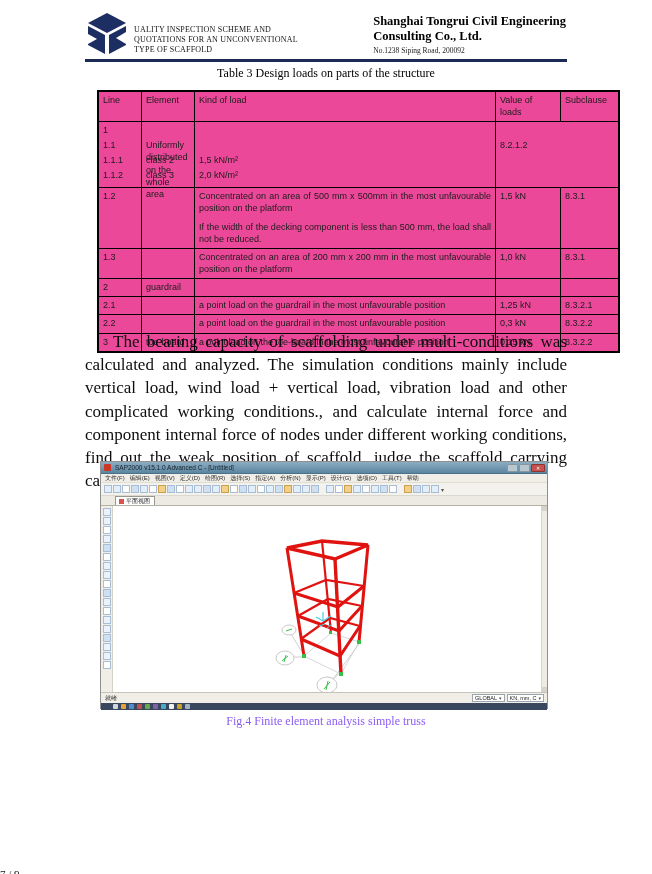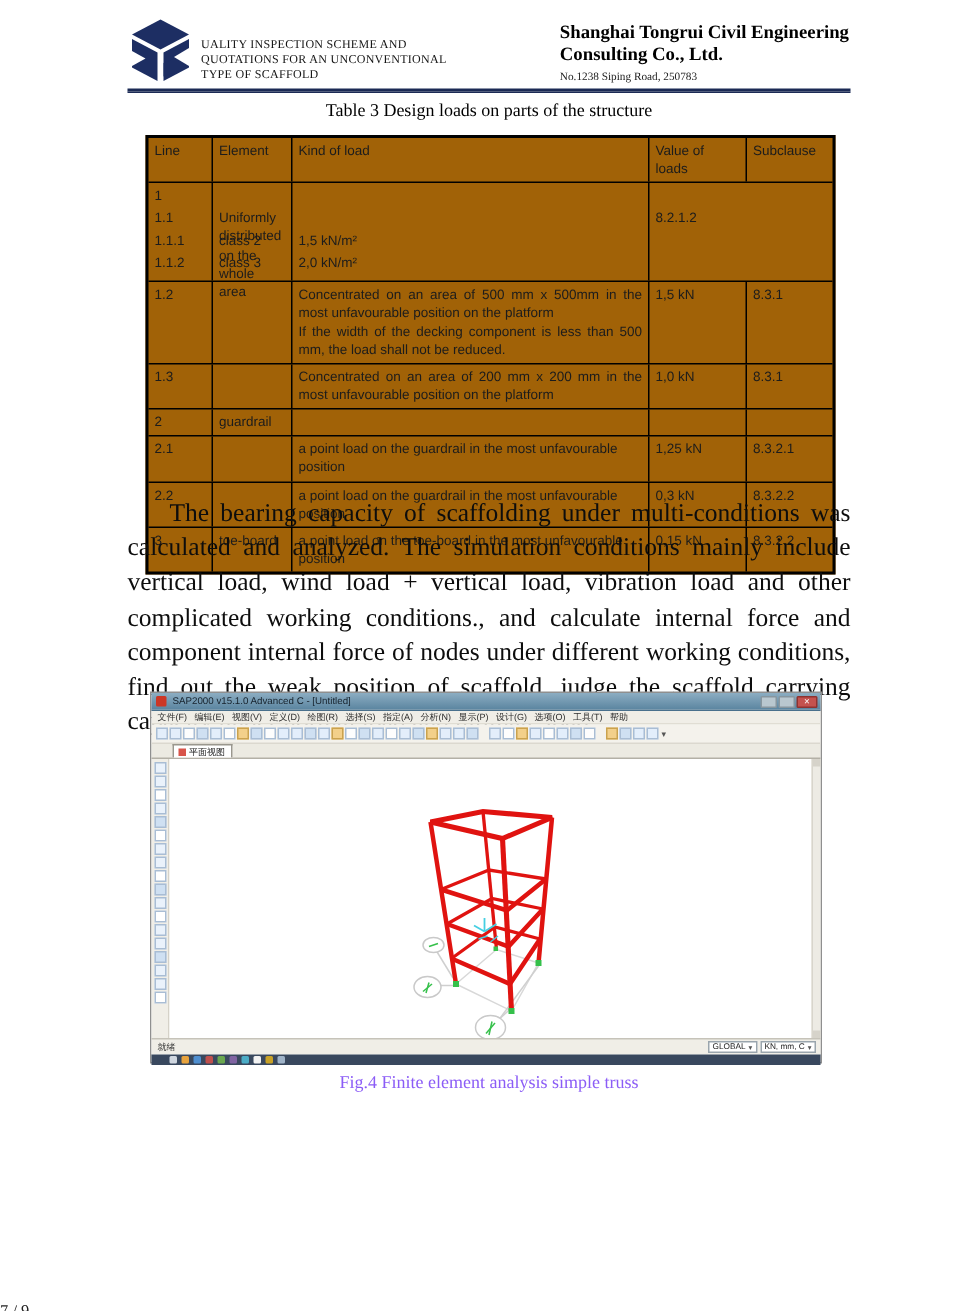--- a/index.html
+++ b/index.html
@@ -14,29 +14,29 @@
   .hdr-left { position:absolute; left:0; top:0; display:flex; }
   .logo { width:44px; height:44px; }
   .hdr-left-text { margin:13px 0 0 5px; font-size:8px; line-height:10px; letter-spacing:.2px; color:#141414; }
   .hdr-right { position:absolute; right:1px; top:2px; text-align:left; }
   .co-line { font-size:12.5px; font-weight:bold; line-height:15px; color:#000; }
   .addr { font-size:7.5px; margin-top:2px; color:#222; }
   .hdr-rule { position:absolute; top:59px; left:85px; width:482px; height:2px;
     border-top:2px solid #1b2a55; border-bottom:1px solid #1b2a55; }
   
   .tbl-title { position:absolute; top:66px; left:0; width:652px; text-align:center; font-size:12px; color:#000; }
-  .dtable { position:absolute; top:90px; left:97px; width:460px; border:2px solid #000;
-    font-family:"Liberation Sans", sans-serif; font-size:9px; line-height:1.35; color:#1c1c1c; background:#a16207; }
+  .dtable { position:absolute; top:90px; left:97px; width:523px; border:2px solid #000;
+    font-family:"Liberation Sans", sans-serif; font-size:9px; line-height:1.35; color:#1c1c1c; background:#ec4899; }
   .trow { display:grid; grid-template-columns:42px 53px 1fr 65px 58px; border-top:1px solid #000; }
   .trow:first-child { border-top:none; }
   .trow > div { border-left:1px solid #000; padding:2px 4px 3px 4px; min-height:12px; }
   .trow > div:first-child { border-left:none; }
   .gl { height:15px; }
   .just { text-align:justify; }
-  .p2 { margin-top:0; }
+  .p2 { margin-top:6px; }
   
   .para { position:absolute; top:330px; left:85px; width:482px; font-size:17px; line-height:23.2px;
     text-align:justify; text-indent:28px; color:#0d0d0d; }
   
   .fig { position:absolute; top:461px; left:100px; width:448px; height:248px; border:1px solid #8f8f8f;
     font-family:"Liberation Sans", sans-serif; }
   .titlebar { position:absolute; top:0; left:0; width:100%; height:12px;
     background:linear-gradient(#8cadc2,#5b85a0); border-bottom:1px solid #49708c; display:flex; align-items:center; }
   .appicon { width:7px; height:7px; background:#cc3726; border-radius:1px; margin:0 4px 0 3px; }
   .wtitle { font-size:6.5px; color:#16222c; white-space:nowrap; overflow:hidden; }
@@ -107,21 +107,21 @@
       </svg>
       <div class="hdr-left-text">
         <div>UALITY INSPECTION SCHEME AND</div>
         <div>QUOTATIONS FOR AN UNCONVENTIONAL</div>
         <div>TYPE OF SCAFFOLD</div>
       </div>
     </div>
     <div class="hdr-right">
       <div class="co-line">Shanghai Tongrui Civil Engineering</div>
       <div class="co-line">Consulting Co., Ltd.</div>
-      <div class="addr">No.1238 Siping Road, 250783</div>
+      <div class="addr">No.1238 Siping Road, 200092</div>
     </div>
   </div>
   <div class="hdr-rule"></div>
 
   <div class="tbl-title">Table 3 Design loads on parts of the structure</div>
 
   <div class="dtable">
     <div class="trow">
       <div>Line</div>
       <div>Element</div>

